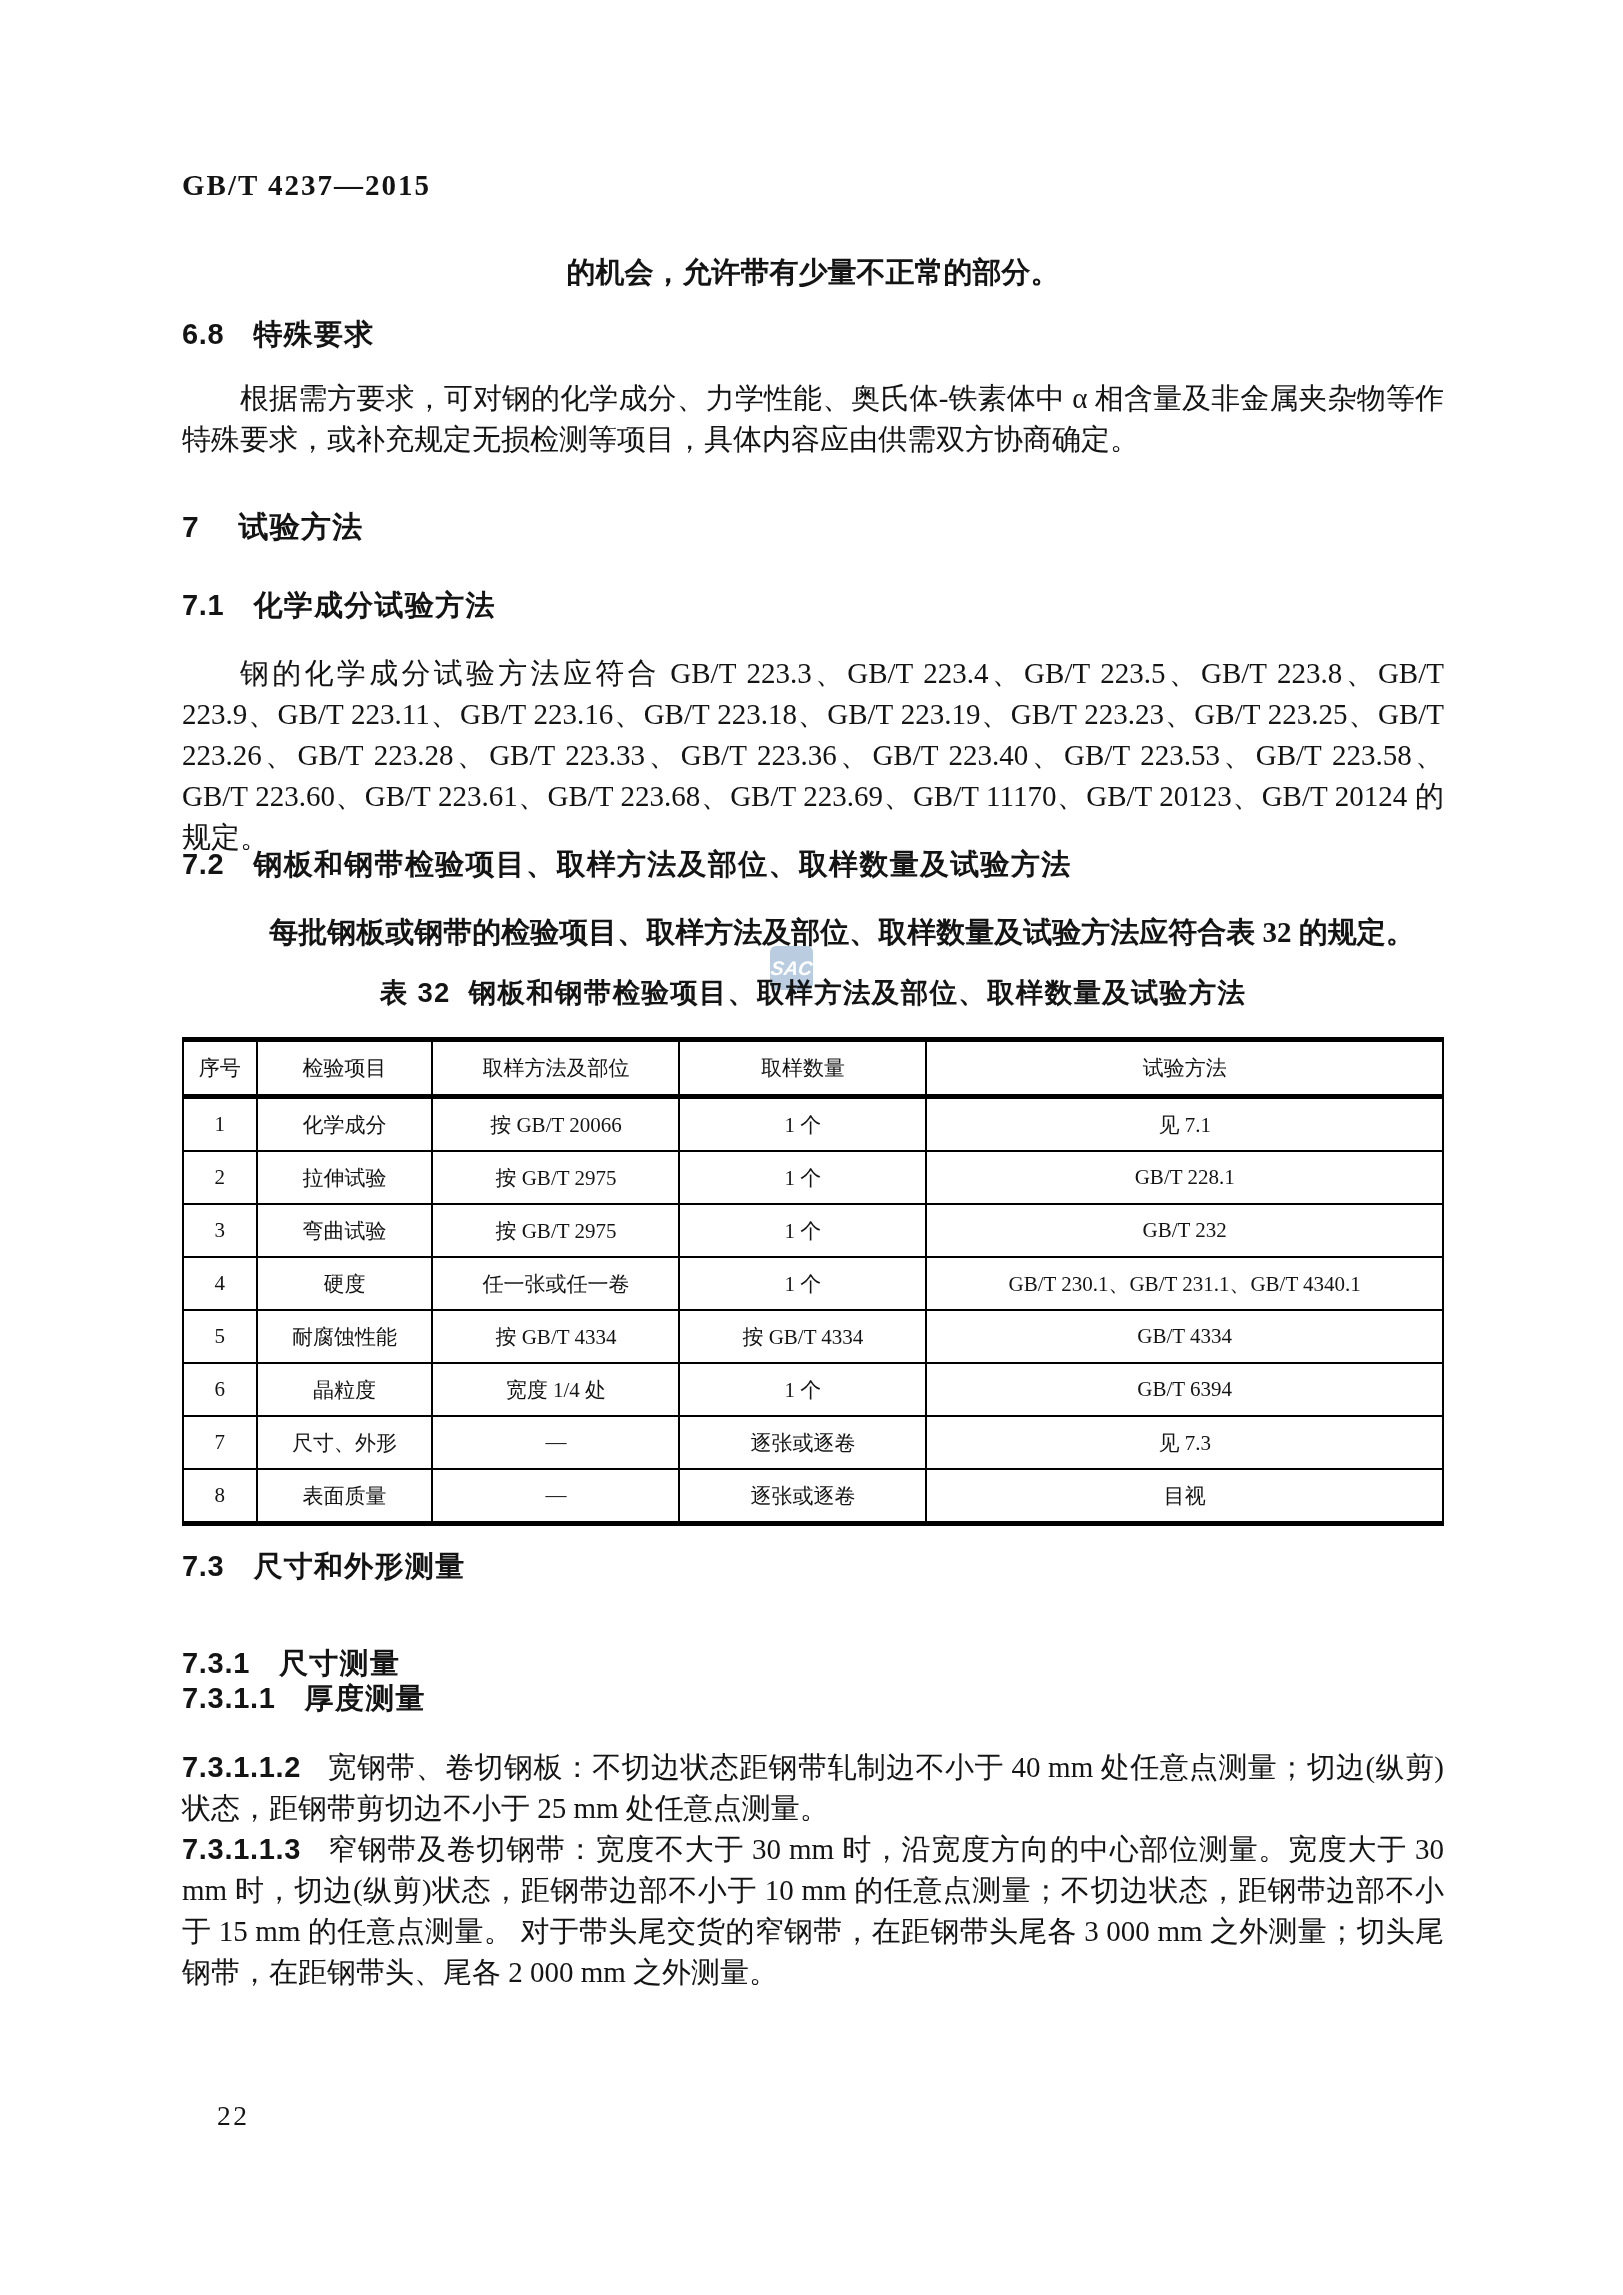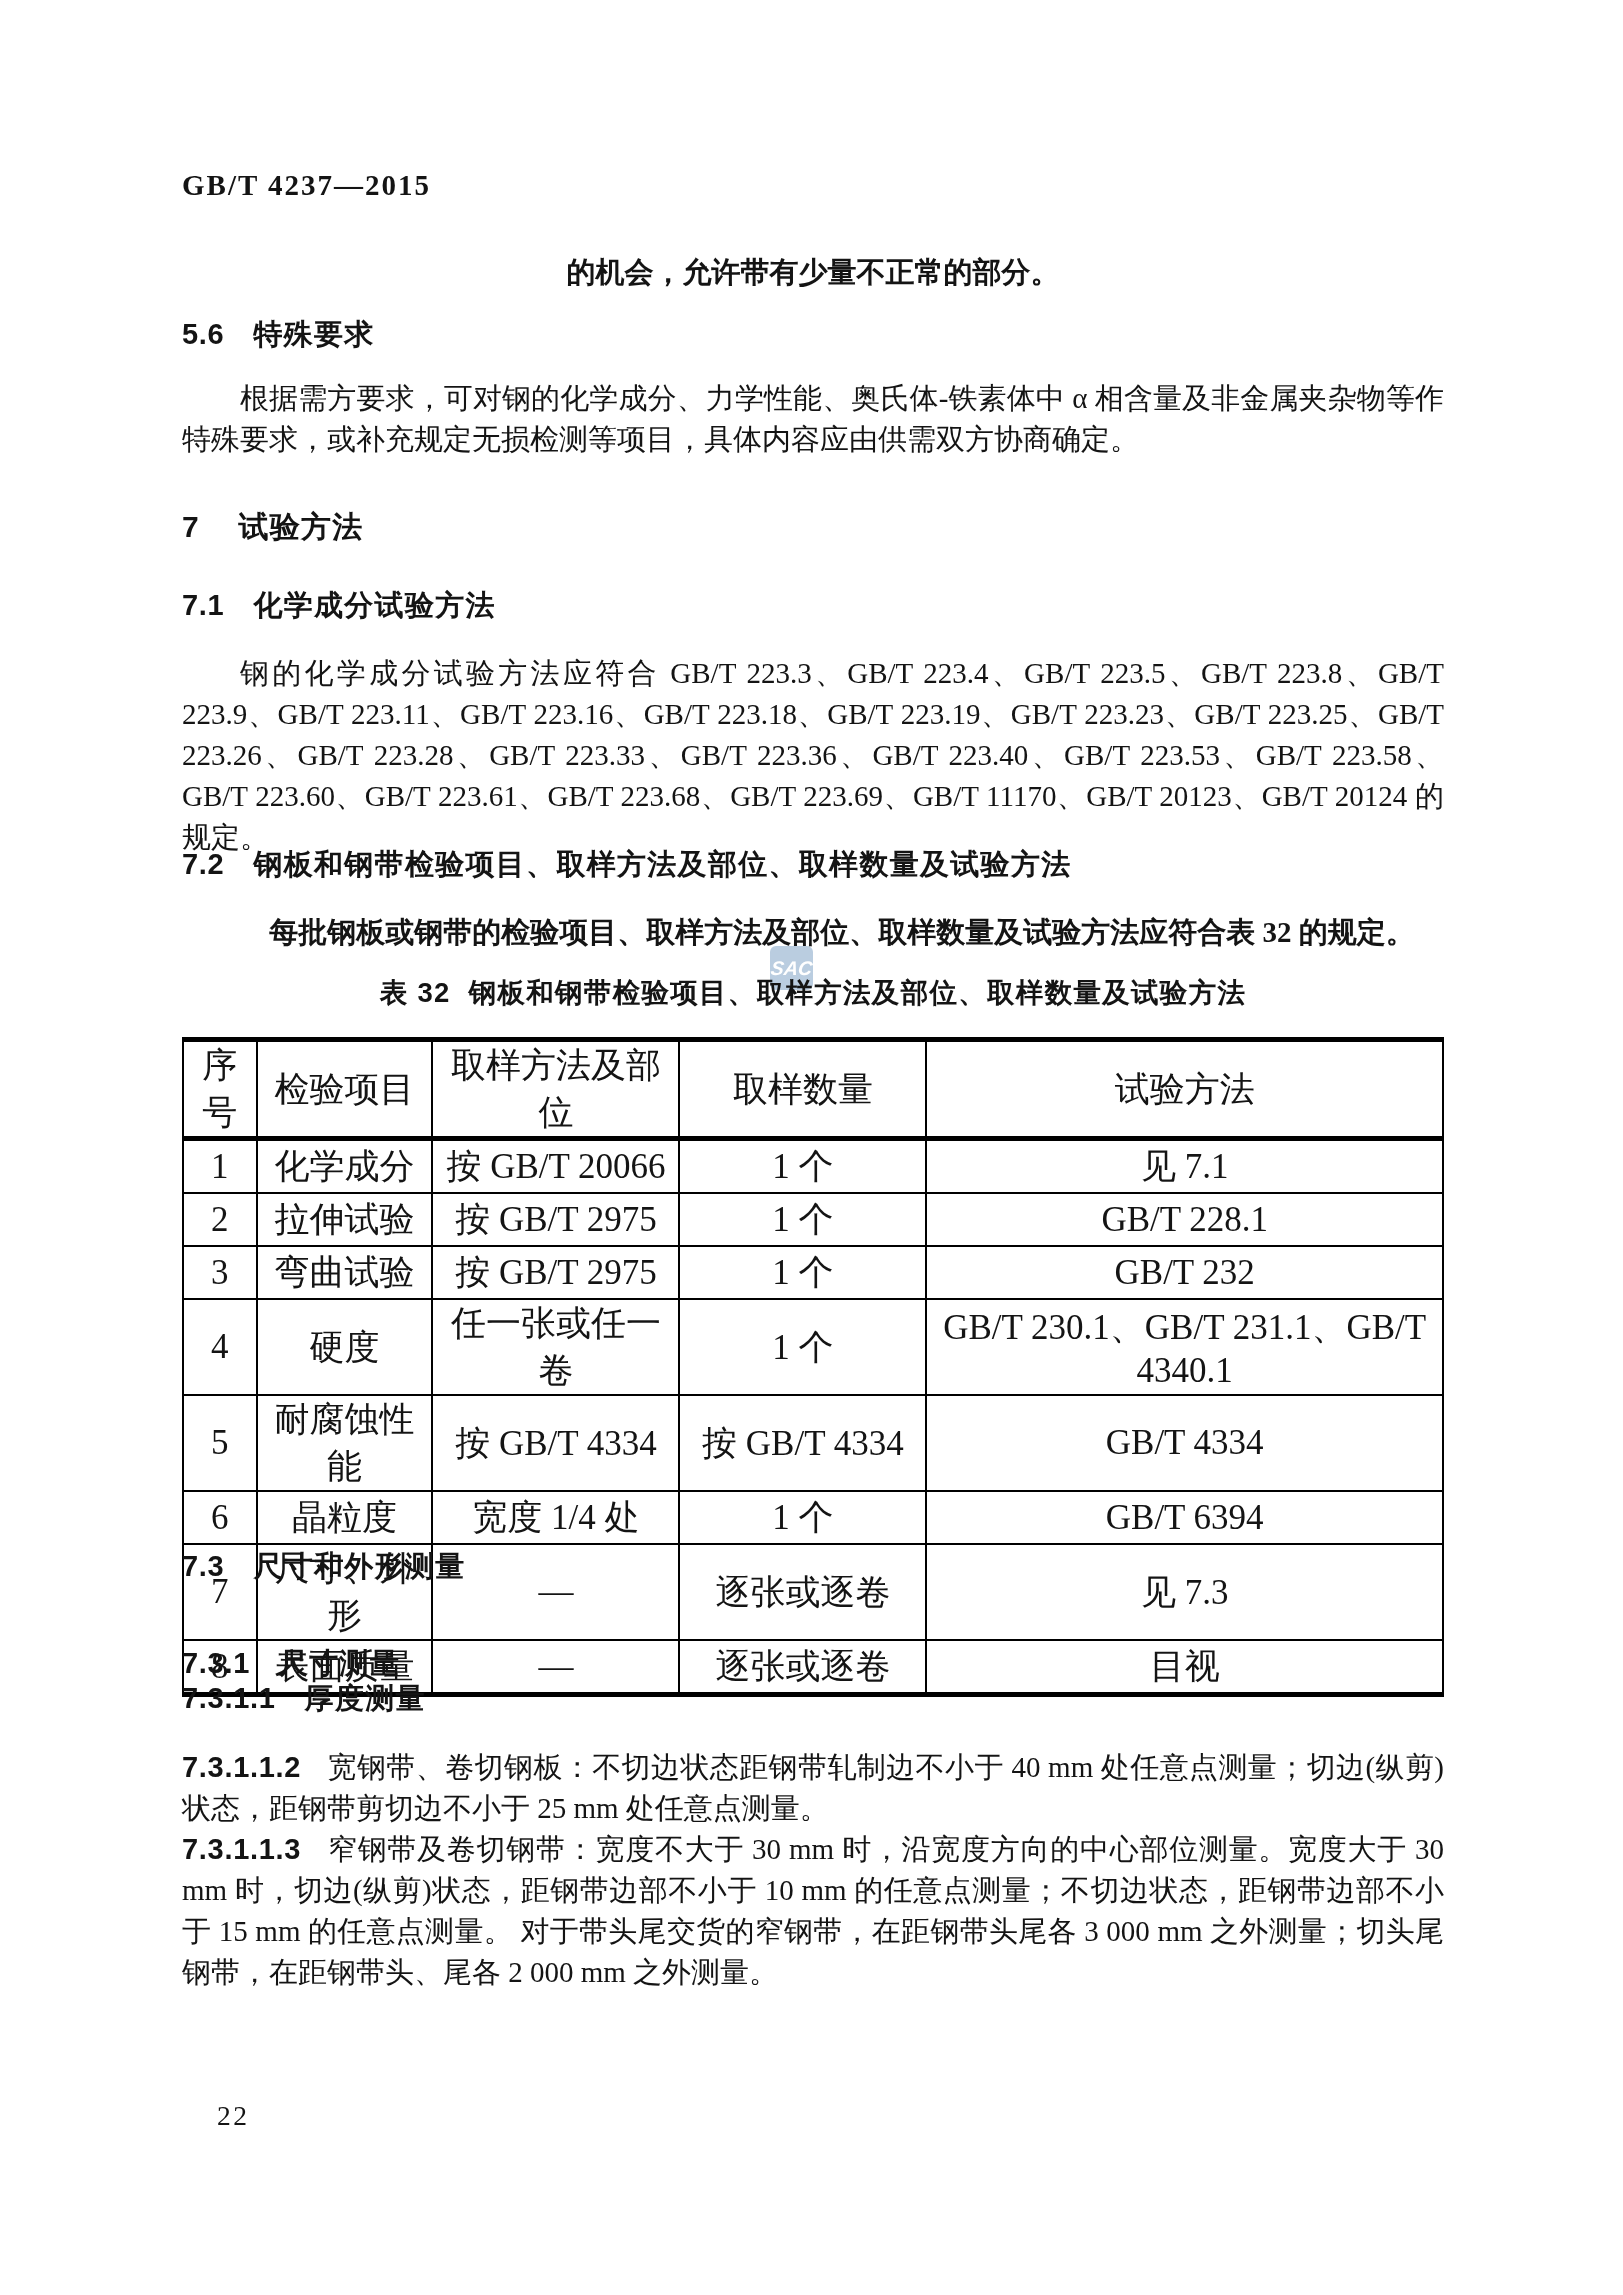--- a/index.html
+++ b/index.html
@@ -36,21 +36,21 @@
   .chapter .h-num{margin-right:39px;}
   .caption{
     left:182px;width:1262px;text-align:center;
     font-family:"Liberation Sans","DejaVu Sans",sans-serif;
     font-weight:bold;font-size:27.5px;letter-spacing:1.3px;
   }
   .caption .cap-label{margin-right:18px;}
   table.t32{
     position:absolute;left:182px;top:1037px;
     width:1262px;border-collapse:collapse;table-layout:fixed;
-    font-size:35px;
+    font-size:21px;
   }
   table.t32 td{
     border:2px solid #000;
     text-align:center;vertical-align:middle;
     padding:0 5.2px;overflow:hidden;
   }
   table.t32{border:2.6px solid #000;border-top-width:5.2px;border-bottom-width:5.2px;}
   table.t32 tr.hdr td{border-bottom-width:5.2px;height:52px;}
   table.t32 tr.datarow td{height:51px;}
   .clauses{
@@ -84,21 +84,21 @@
 
   <div class="abs watermark">
     <span>SAC</span>
   </div>
 
   <div class="abs doc-number">GB/T 4237—2015</div>
 
   <div class="abs body-text single-line" style="top:252px;">的机会，允许带有少量不正常的部分。</div>
 
   <div class="abs heading" style="top:315px;">
-    <span class="h-num">5.6</span><span>特殊要求</span>
+    <span class="h-num">6.8</span><span>特殊要求</span>
   </div>
 
   <div class="abs body-text indent2 lh75" style="top:378px;">根据需方要求，可对钢的化学成分、力学性能、奥氏体-铁素体中 α 相含量及非金属夹杂物等作特殊要求，或补充规定无损检测等项目，具体内容应由供需双方协商确定。</div>
 
   <div class="abs heading chapter" style="top:507px;">
     <span class="h-num">7</span><span>试验方法</span>
   </div>
 
   <div class="abs heading" style="top:586px;">
     <span class="h-num">7.1</span><span>化学成分试验方法</span>

